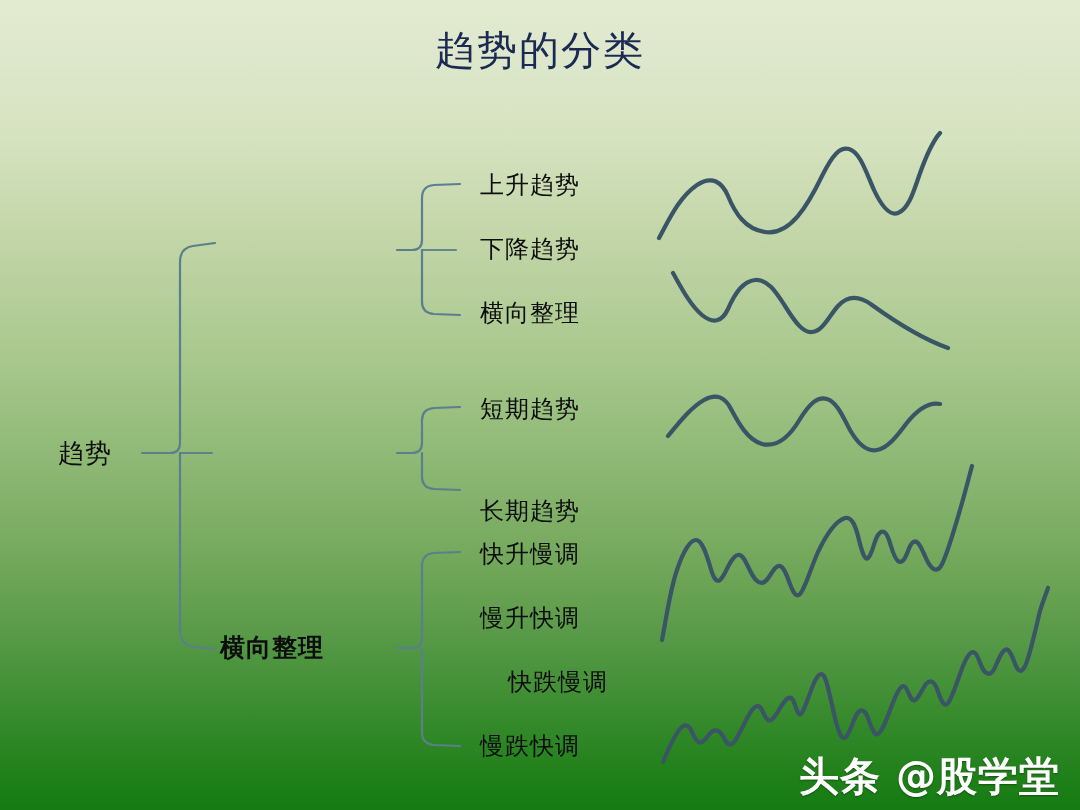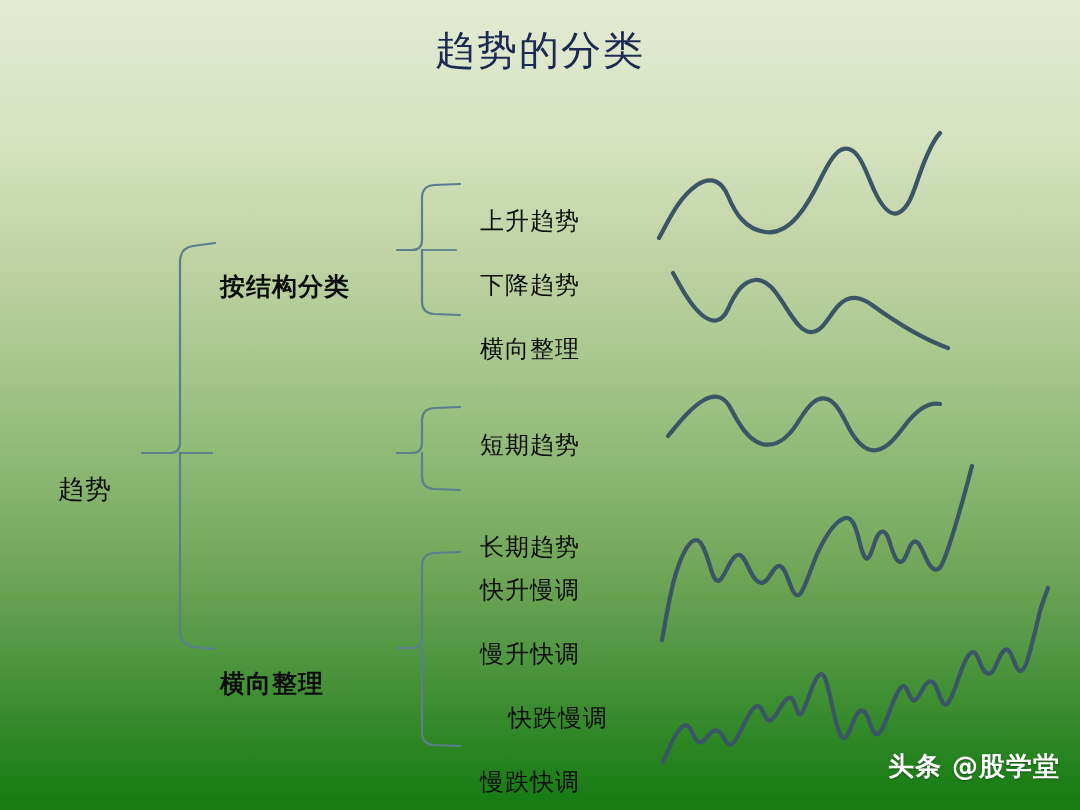--- a/index.html
+++ b/index.html
@@ -51,21 +51,20 @@
 
   
   .node {
     position: absolute;
     color: #0d0d0d;
     font-size: 25px;
     line-height: 30px;
     letter-spacing: 1px;
     white-space: nowrap;
     font-family: "DejaVu Sans", "Liberation Sans", sans-serif;
-    margin-top: 36px;
   }
   .node.root {
     font-size: 26px;
   }
   .node.branch {
     font-size: 25px;
     font-weight: 600;
   }
   .node.leaf {
     font-size: 24px;
@@ -79,23 +78,23 @@
     left: 0;
     width: 1080px;
     height: 810px;
     pointer-events: none;
   }
 
   
   #watermark {
     position: absolute;
     right: 20px;
-    bottom: 26px;
+    bottom: 16px;
     color: #ffffff;
-    font-size: 26px;
+    font-size: 40px;
     line-height: 36px;
     font-weight: 700;
     letter-spacing: 1px;
     white-space: nowrap;
     text-shadow: 0 1px 2px rgba(0,0,0,0.35);
     font-family: "DejaVu Sans", "Liberation Sans", sans-serif;
   }
 </style>
 </head>
 <body>
@@ -154,21 +153,20 @@
       <path d="M 422 648
                Q 422 648 422 659
                L 422 732
                Q 422 744 434 745
                L 460 746"></path>
     </g>
   </svg>
 
   <div class="node root" style="left:58px; top:438px;">趋势</div>
 
-  <div class="node branch" style="left:220px; top:236px;">按结构分类</div>
   <div class="node branch" style="left:220px; top:633px;">横向整理</div>
 
   <div class="node leaf" style="left:480px; top:170px;">上升趋势</div>
   <div class="node leaf" style="left:480px; top:234px;">下降趋势</div>
   <div class="node leaf" style="left:480px; top:298px;">横向整理</div>
 
   <div class="node leaf" style="left:480px; top:394px;">短期趋势</div>
   <div class="node leaf" style="left:480px; top:496px;">长期趋势</div>
 
   <div class="node leaf" style="left:480px; top:539px;">快升慢调</div>

